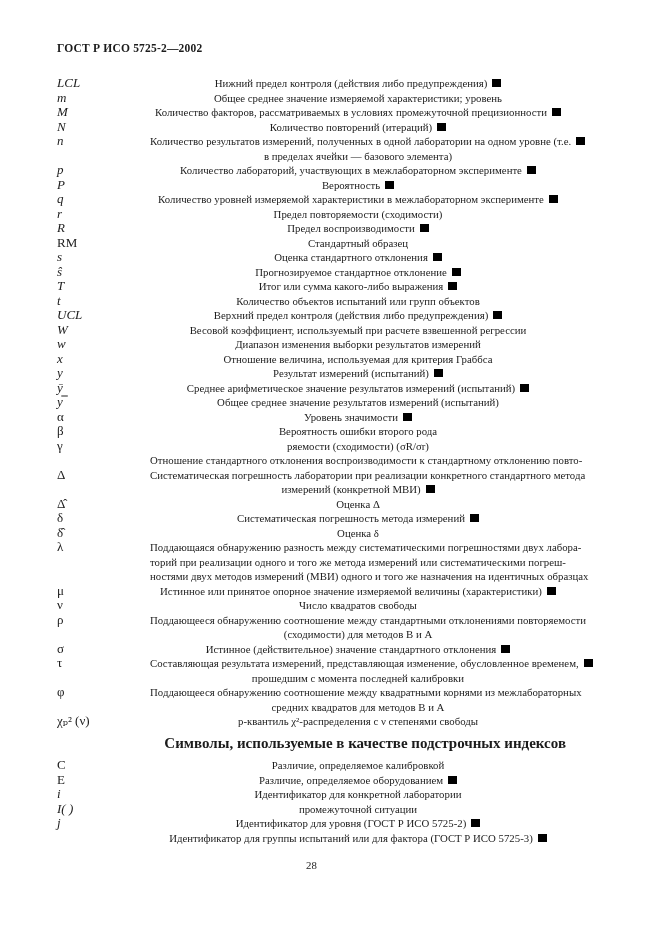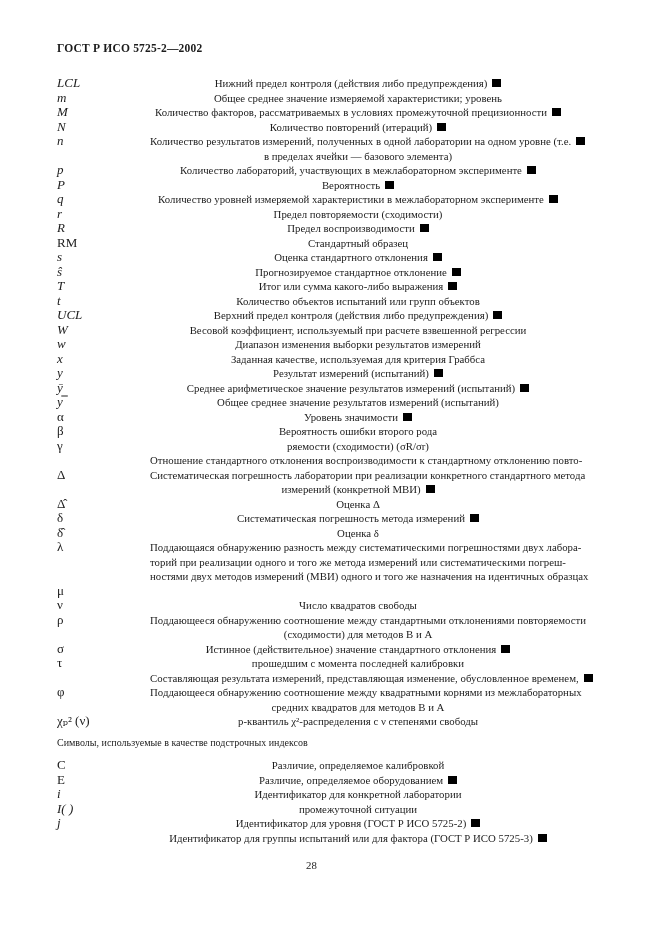--- a/index.html
+++ b/index.html
@@ -36,23 +36,23 @@
   .sym.it { font-style: italic; }
   .desc { flex: 1 1 auto; font-size: 10.8px; line-height: 14.5px; min-width: 0; text-align: center; }
   .line { white-space: nowrap; }
   .mark {
     display: inline-block;
     width: 9px; height: 8px;
     background: #000;
     margin-left: 5px;
   }
   .section-title {
-    text-align: left;
-    font-weight: 400;
-    font-size: 10px;
+    text-align: right;
+    font-weight: 700;
+    font-size: 15px;
     line-height: 14.5px;
     margin: 7px 0 8px 0;
   }
   .page-number {
     margin-top: 13px;
     font-size: 10.8px;
     line-height: 14.5px;
     text-align: center;
   }
 </style>
@@ -168,21 +168,21 @@
   </div>
       <div class="row">
     <div class="sym it">w</div>
     <div class="desc">
           <div class="line">Диапазон изменения выборки результатов измерений</div>
         </div>
   </div>
       <div class="row">
     <div class="sym it">x</div>
     <div class="desc">
-          <div class="line">Заданная качестве, используемая для критерия Граббса</div>
+          <div class="line">Отношение величина, используемая для критерия Граббса</div>
         </div>
   </div>
       <div class="row">
     <div class="sym it">y</div>
     <div class="desc">
           <div class="line">Результат измерений (испытаний)<span class="mark"></span></div>
         </div>
   </div>
       <div class="row">
     <div class="sym it">ȳ</div>
@@ -243,20 +243,23 @@
       <div class="row">
     <div class="sym">λ</div>
     <div class="desc">
           <div class="line">Поддающаяся обнаружению разность между систематическими погрешностями двух лабора-</div>
           <div class="line">торий при реализации одного и того же метода измерений или систематическими погреш-</div>
           <div class="line">ностями двух методов измерений (МВИ) одного и того же назначения на идентичных образцах</div>
         </div>
   </div>
       <div class="row">
     <div class="sym">μ</div>
+    <div class="desc">
+          <div class="line">Истинное или принятое опорное значение измеряемой величины (характеристики)<span class="mark"></span></div>
+        </div>
   </div>
       <div class="row">
     <div class="sym">ν</div>
     <div class="desc">
           <div class="line">Число квадратов свободы</div>
         </div>
   </div>
       <div class="row">
     <div class="sym">ρ</div>
     <div class="desc">
@@ -266,22 +269,22 @@
   </div>
       <div class="row">
     <div class="sym">σ</div>
     <div class="desc">
           <div class="line">Истинное (действительное) значение стандартного отклонения<span class="mark"></span></div>
         </div>
   </div>
       <div class="row">
     <div class="sym">τ</div>
     <div class="desc">
+          <div class="line">Составляющая результата измерений, представляющая изменение, обусловленное временем,<span class="mark"></span></div>
           <div class="line">прошедшим с момента последней калибровки</div>
-          <div class="line">Составляющая результата измерений, представляющая изменение, обусловленное временем,<span class="mark"></span></div>
         </div>
   </div>
       <div class="row">
     <div class="sym">φ</div>
     <div class="desc">
           <div class="line">Поддающееся обнаружению соотношение между квадратными корнями из межлабораторных</div>
           <div class="line">средних квадратов для методов В и А</div>
         </div>
   </div>
       <div class="row">

